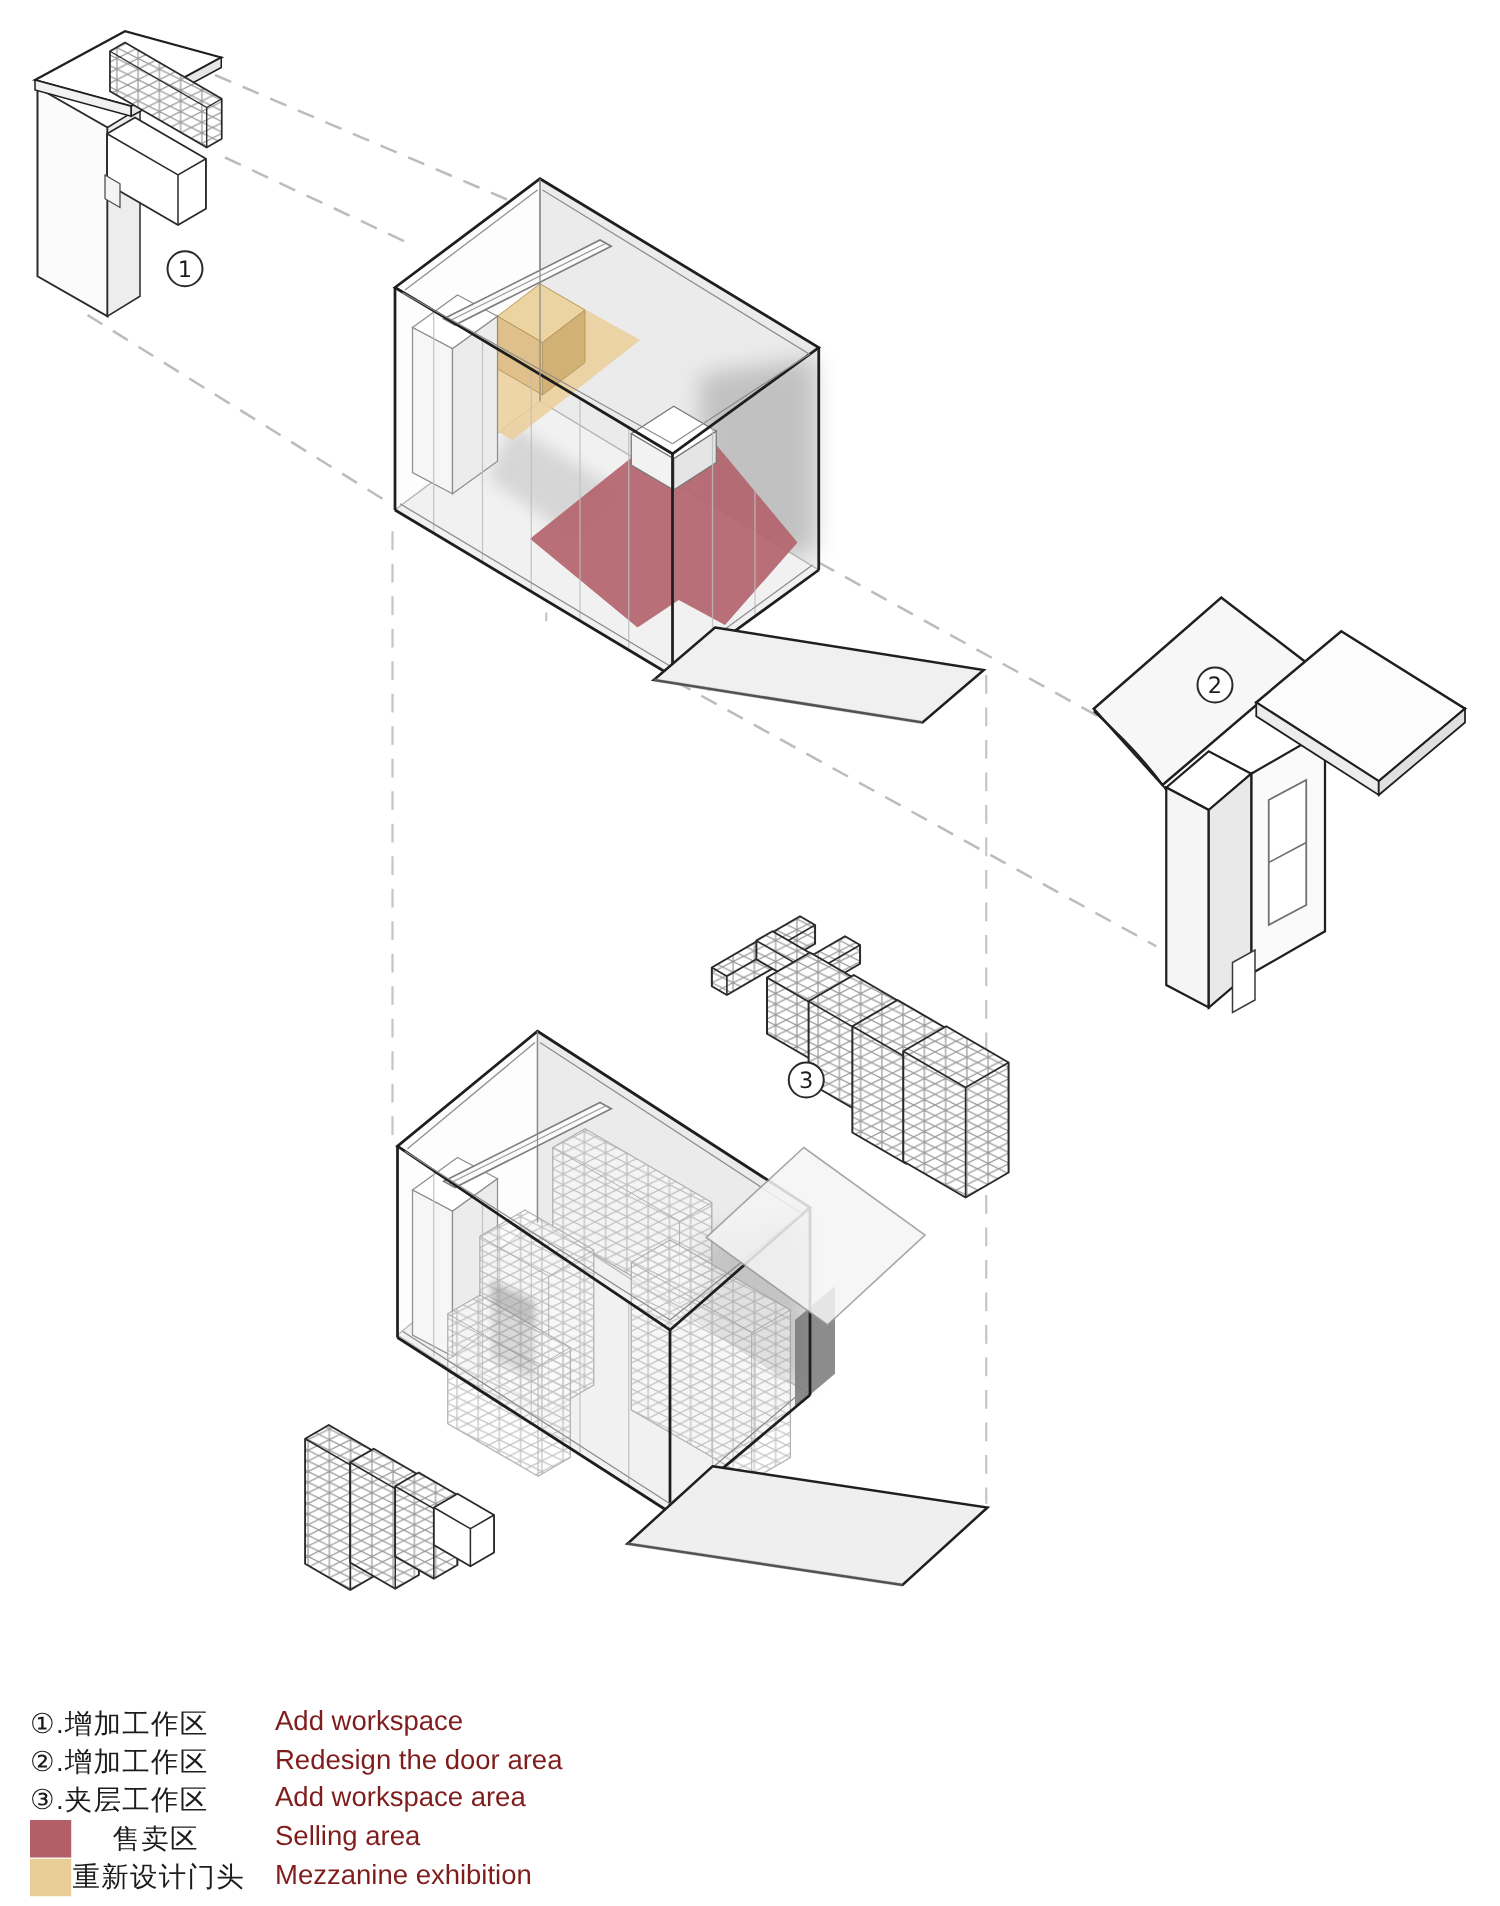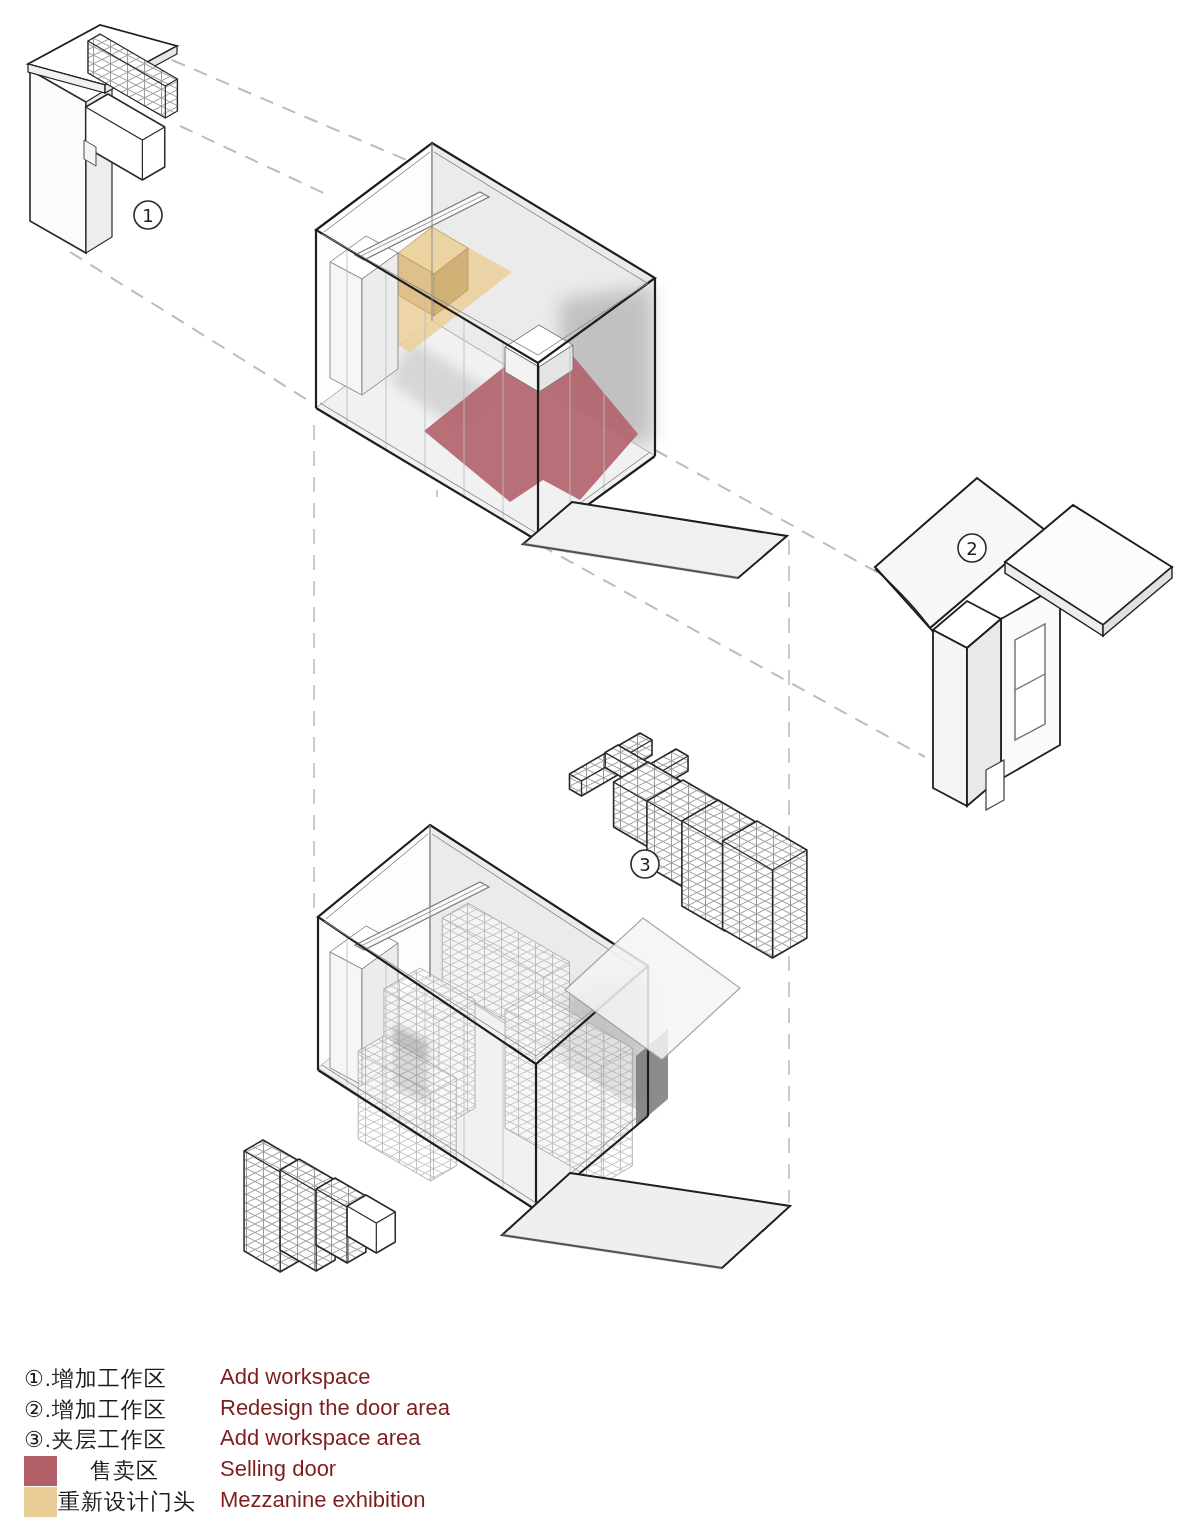--- a/index.html
+++ b/index.html
@@ -286,21 +286,21 @@
     <span class="legend-zh" style="left:0;">②.增加工作区</span>
     <span class="legend-en">Redesign the door area</span>
   </div>
   <div class="legend-row" style="left:24px;top:1425px;">
     <span class="legend-zh" style="left:0;">③.夹层工作区</span>
     <span class="legend-en">Add workspace area</span>
   </div>
   <div class="legend-row" style="left:24px;top:1456px;">
     <span class="swatch" style="background: rgb(178, 95, 104);"></span>
     <span class="legend-zh" style="left:34px;margin-left:32px;">售卖区</span>
-    <span class="legend-en">Selling door</span>
+    <span class="legend-en">Selling area</span>
   </div>
   <div class="legend-row" style="left:24px;top:1487px;">
     <span class="swatch" style="background: rgb(232, 205, 151);"></span>
     <span class="legend-zh" style="left:34px;">重新设计门头</span>
     <span class="legend-en">Mezzanine exhibition</span>
   </div>
 </div>
 
 </div>
 

